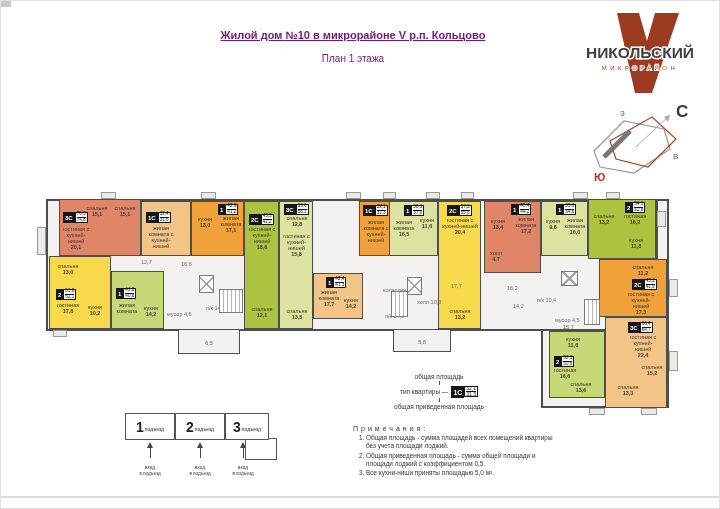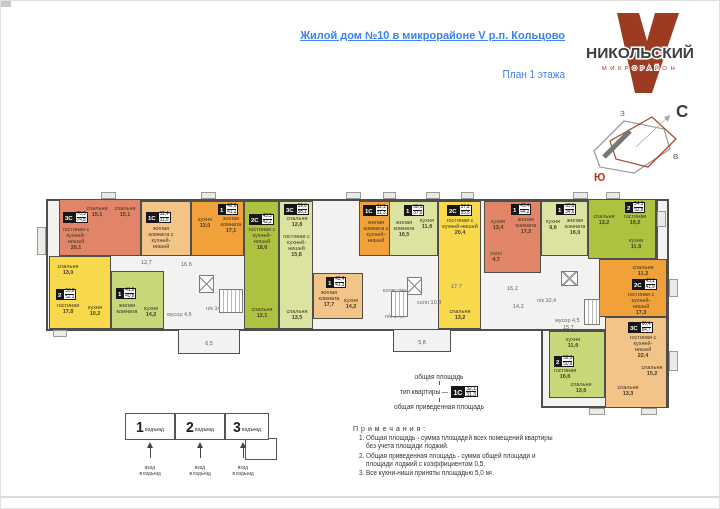--- a/index.html
+++ b/index.html
@@ -2,23 +2,23 @@
 <html><head>
 <meta charset="utf-8">
 <style>
   html,body{margin:0;padding:0;background:#fff;}
   .page{position:relative;width:718px;height:507px;border:1px solid #e0e0de;background:#fff;
         font-family:"Liberation Sans", sans-serif;overflow:hidden;}
   .corner-tab{position:absolute;left:0;top:0;width:10px;height:6px;background:#c8c8c6;}
   .bottom-rule{position:absolute;left:0;top:495px;width:718px;height:2px;background:#dcdbd9;}
 
   
-  .header{position:absolute;left:84px;top:28px;width:480px;text-align:right;color:#3b82f6;}
+  .header{position:absolute;left:112px;top:28px;width:480px;text-align:center;color:#701a75;}
   .title{font-size:11px;font-weight:bold;text-decoration:underline;}
-  .subtitle{font-size:10px;margin-top:28px;}
+  .subtitle{font-size:10px;margin-top:12px;}
 
   
   .logo{position:absolute;left:580px;top:8px;width:118px;height:90px;}
 
   
   .compass{position:absolute;left:585px;top:98px;width:104px;height:88px;}
 
   
   .plan{position:absolute;left:40px;top:190px;width:655px;height:235px;}
   .band,.wing{position:absolute;border:2px solid #4e4e4c;background:#f3f2f0;box-sizing:border-box;}

